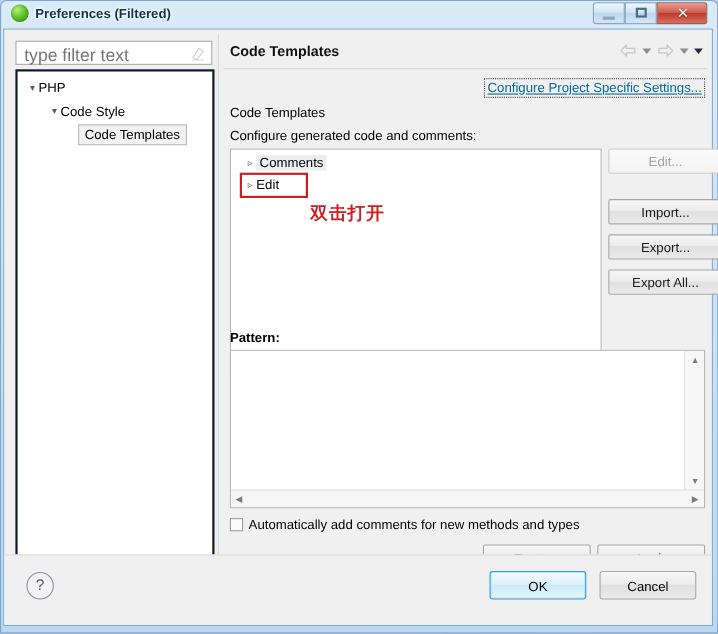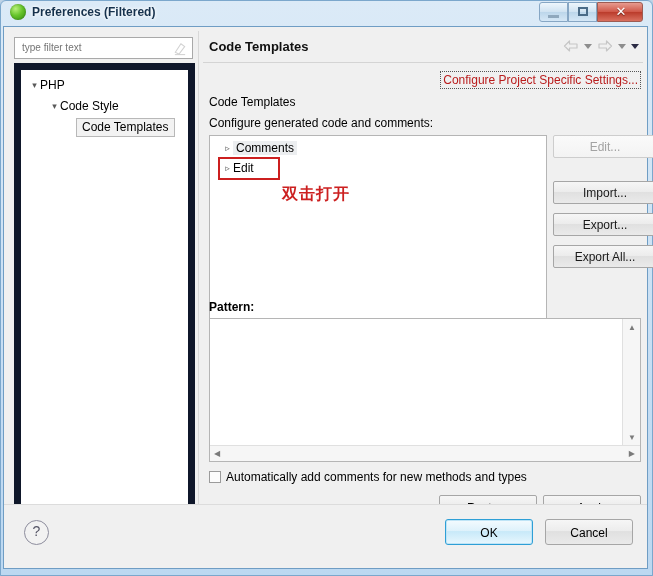--- a/index.html
+++ b/index.html
@@ -50,24 +50,24 @@
     font-size:13px;font-weight:bold;text-shadow:0 1px 1px rgba(0,0,0,.45);}
 
   
   #body{position:absolute;left:4px;top:27px;width:643px;height:541px;background:#f0f0f0;
      box-sizing:border-box;}
 
   
   #filterbox{position:absolute;left:10px;top:10px;width:179px;height:22px;box-sizing:border-box;
      background:#fff;border:1px solid #a9a9a9;}
   #filterinput{position:absolute;left:5px;top:3px;width:140px;border:0;outline:0;background:transparent;
-     font-family:inherit;font-size:10px;color:#4c1d95;}
+     font-family:inherit;font-size:16px;color:#4c1d95;}
   #filtericon{position:absolute;right:4px;top:3px;width:16px;height:15px;opacity:.45;}
   #tree{position:absolute;left:10px;top:36px;width:181px;height:460px;background:#fff;
-     box-sizing:border-box;border:7px solid #0f172a;overflow:hidden;}
+     box-sizing:border-box;border:2px solid #0f172a;overflow:hidden;}
   .tnode{position:absolute;height:18px;line-height:18px;font-size:12px;white-space:nowrap;}
   .tarrow{display:inline-block;width:11px;color:#5a5a5a;font-size:9px;text-align:center;
      transform:translateY(-1px);}
   #tn0{left:8px;top:6px;}
   #tn1{left:28px;top:27px;}
   #tn2{left:55px;top:48px;}
   #tn2 .selbox{display:inline-block;padding:1px 5px;background:#f2f2f2;border:1px solid #b8b8b8;
      line-height:15px;}
 
   
@@ -76,22 +76,22 @@
   
   #right{position:absolute;left:199px;top:4px;width:440px;height:497px;}
   #pagetitle{position:absolute;left:6px;top:8px;font-size:13px;font-weight:bold;color:#101010;}
   #navicons{position:absolute;right:4px;top:8px;display:flex;align-items:center;gap:5px;}
   .arw{width:16px;height:14px;opacity:.42;}
   .carot{width:0;height:0;border-left:4px solid transparent;border-right:4px solid transparent;
      border-top:5px solid #8d8d8d;}
   .carot.dark{border-top-color:#2b2b44;}
   #hsep{position:absolute;left:0;top:31px;width:440px;height:1px;background:#d4d4d4;}
 
-  #cfglink{position:absolute;right:2px;top:40px;color:#b91c1c;font-size:12px;
-     border:1px dotted #555;padding:1px 2px;cursor:pointer;}
+  #cfglink{position:absolute;right:2px;top:40px;color:#0369a1;font-size:12px;
+     text-decoration:underline;border:1px dotted #555;padding:1px 2px;cursor:pointer;}
   #lbl1{position:absolute;left:6px;top:64px;font-size:12px;}
   #lbl2{position:absolute;left:6px;top:85px;font-size:12px;}
 
   #listbox{position:absolute;left:6px;top:104px;width:338px;height:206px;background:#fff;
      border:1px solid #b5b5b5;box-sizing:border-box;overflow:hidden;}
   .litem{position:absolute;height:17px;line-height:17px;font-size:12px;white-space:nowrap;padding-left:2px;}
   #li0{left:10px;top:4px;}
   #li0 .hl{background:#eceef0;padding:0 3px;}
   #li1{left:10px;top:24px;}
   #redbox{position:absolute;left:8px;top:21px;width:62px;height:23px;box-sizing:border-box;

